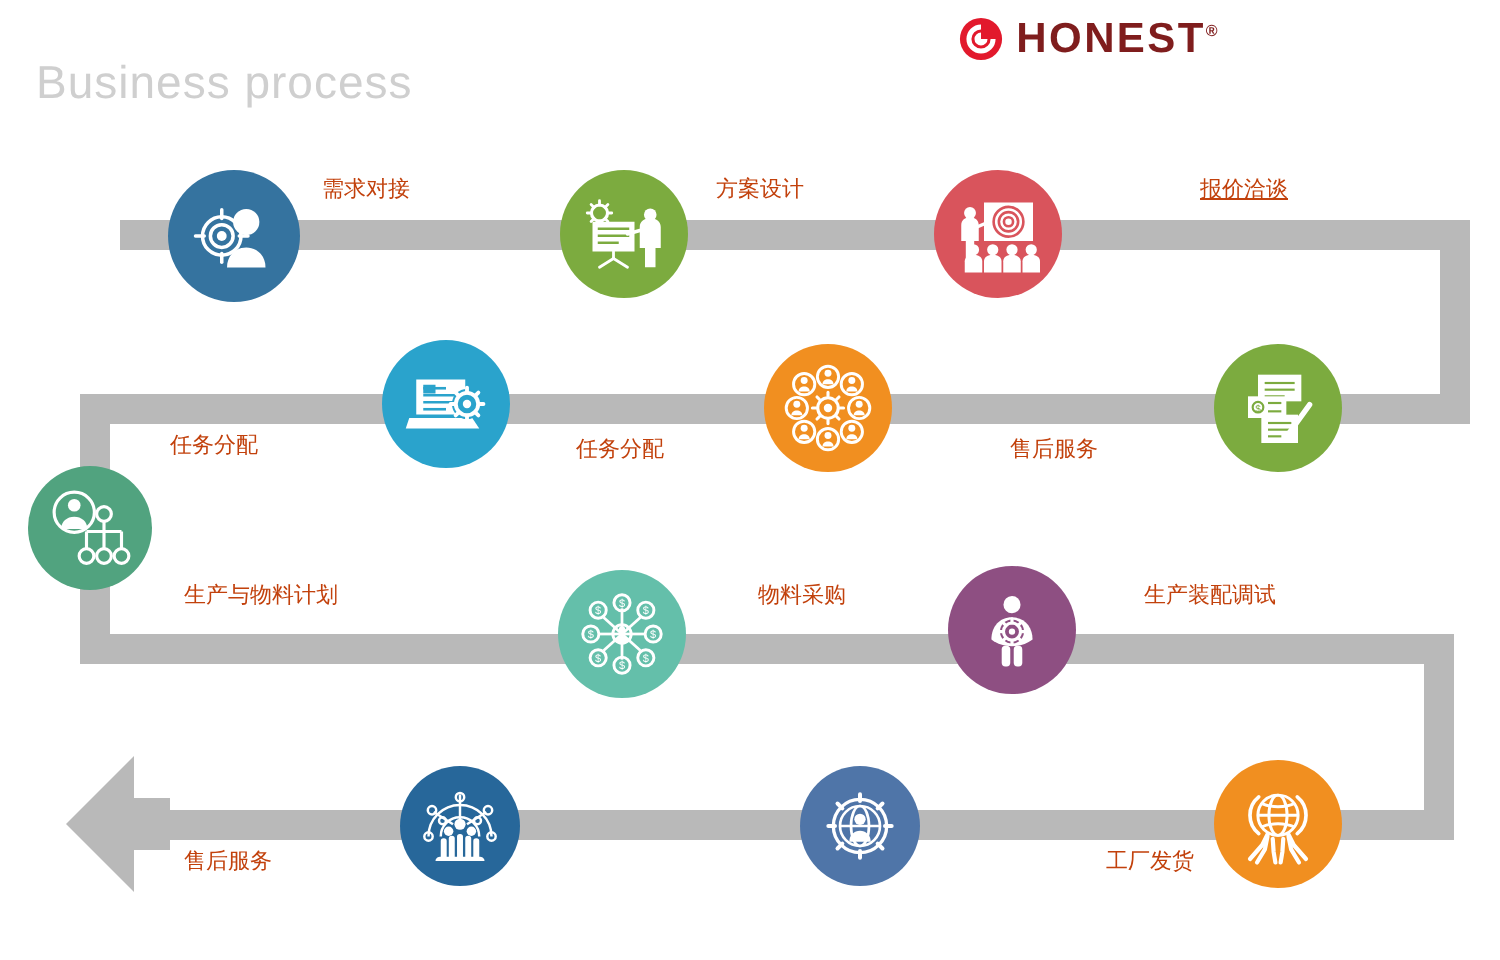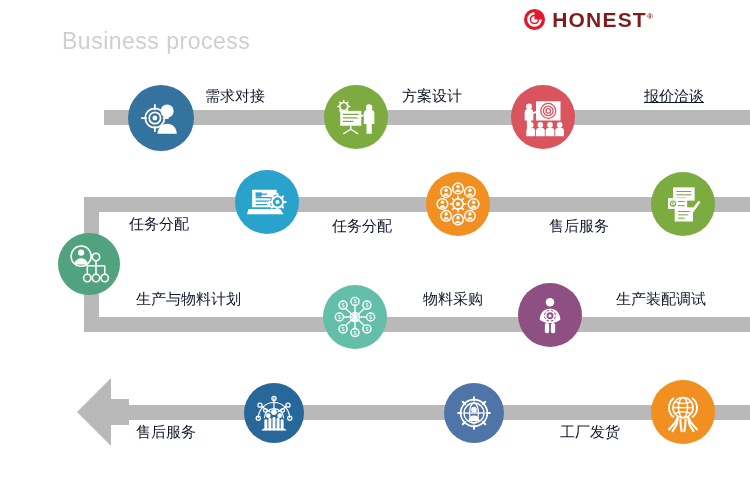--- a/index.html
+++ b/index.html
@@ -3,21 +3,21 @@
 <meta charset="utf-8">
 <style>
   html,body{margin:0;padding:0;}
   body{
     width:750px;height:480px;
     background:#ffffff;
     font-family:"Liberation Sans","DejaVu Sans",sans-serif;
     overflow:hidden;
     position:relative;
   }
-  #stage{position:absolute;left:0;top:0;width:620px;height:480px;margin-left:44px;}
+  #stage{position:absolute;left:0;top:0;width:620px;height:480px;}
 
   
   .hdr-sub{
     position:absolute;left:18px;top:28px;
     font-size:23px;letter-spacing:.5px;
     color:#cfcfcf;font-weight:400;
     white-space:nowrap;z-index:2;
   }
   .hdr-title{
     position:absolute;left:16px;top:8px;
@@ -42,21 +42,21 @@
   
   .node{
     position:absolute;border-radius:50%;
     z-index:4;display:flex;align-items:center;justify-content:center;
   }
   .node svg{display:block;}
 
   
   .label{
     position:absolute;z-index:6;
-    font-size:15px;color:#0f172a;white-space:nowrap;
+    font-size:11px;color:#c2410c;white-space:nowrap;
     font-family:"Liberation Sans","DejaVu Sans",sans-serif;
   }
 </style>
 </head>
 <body>
 
 <div id="stage">
 
   <div class="hdr-sub">Business process</div>
 
@@ -375,21 +375,21 @@
       <g fill="none" stroke="#ffffff" stroke-width="2.4" stroke-linecap="round" stroke-linejoin="round">
         <path d="M18 30l-3 6-7 8"></path>
         <path d="M18 31l-1.5 7.5L12 46"></path>
         <path d="M21 32.5l0.5 7.5 1 6"></path>
         <path d="M30 30l3 6 7 8"></path>
         <path d="M30 31l1.5 7.5L36 46"></path>
         <path d="M27 32.5l-0.5 7.5-1 6"></path>
       </g>
     </svg>
   </div>
-  <div class="label" style="left:516px;top:423px;">工厂发货</div>
+  <div class="label" style="left:553px;top:423px;">工厂发货</div>
 
   <div class="node" style="left:400px;top:383px;width:60px;height:60px;background:#4f75a8;">
     <svg width="40" height="40" viewBox="0 0 48 48">
       <g fill="none" stroke="#ffffff" stroke-width="2">
         <circle cx="24" cy="24" r="16"></circle>
       </g>
       <g stroke="#ffffff" stroke-width="2.4" stroke-linecap="round">
         <line x1="24" y1="5" x2="24" y2="9"></line>
           <line x1="24" y1="39" x2="24" y2="43"></line>
         <line x1="5" y1="24" x2="9" y2="24"></line>

